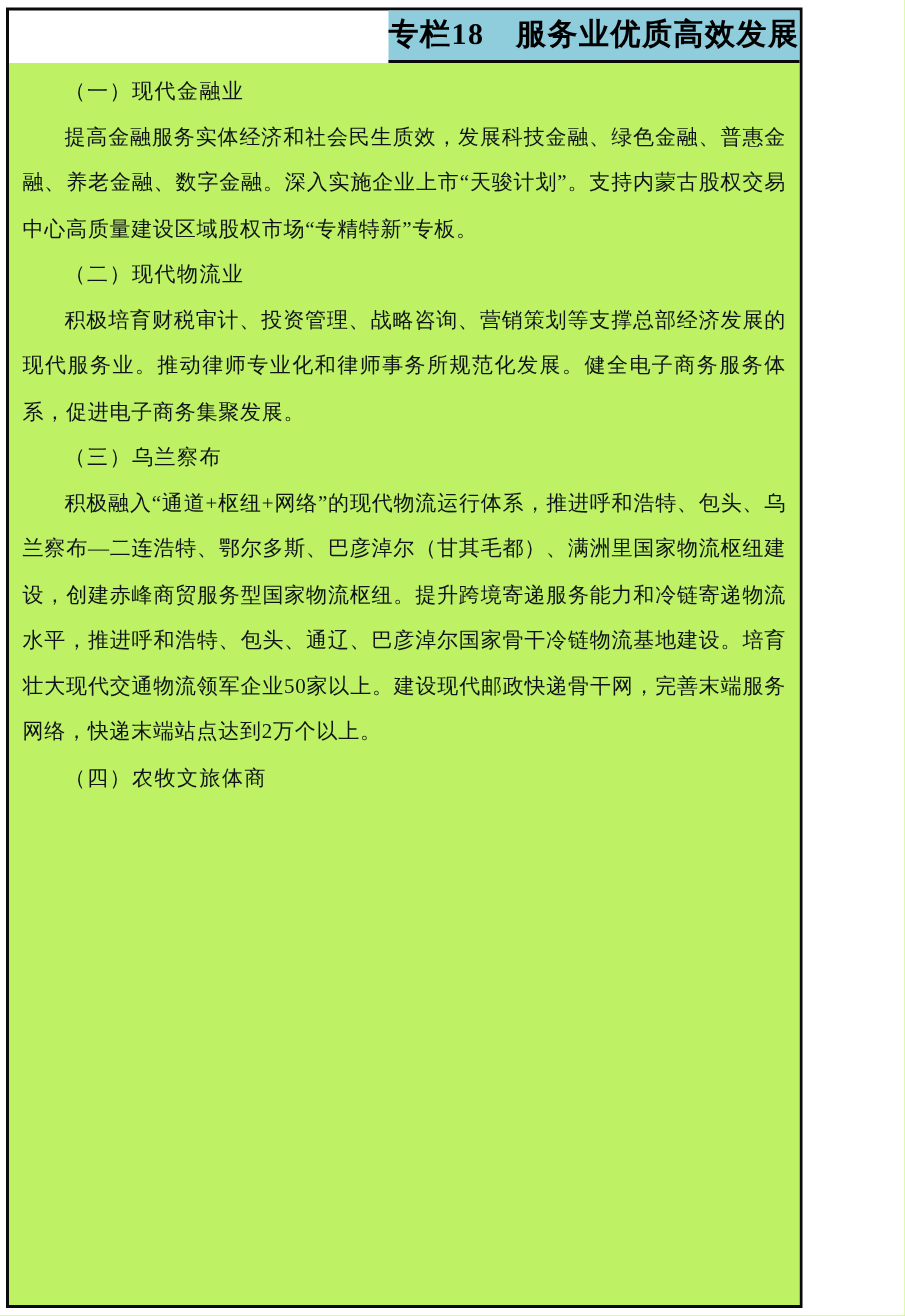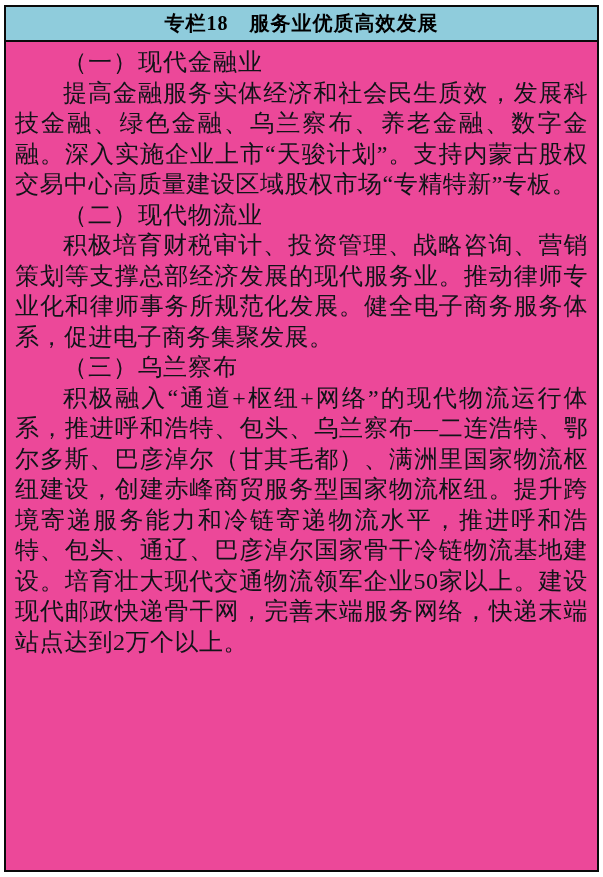--- a/index.html
+++ b/index.html
@@ -11,44 +11,45 @@
     height: 877px;
     background: #ffffff;
     font-family: "Liberation Serif", serif;
     position: relative;
     overflow: hidden;
   }
   .column-box {
     position: absolute;
     left: 4px;
     top: 5px;
-    width: 595px;
+    width: 531px;
     height: 867px;
     border: 2px solid #0a0a0a;
     box-sizing: border-box;
     display: flex;
     flex-direction: column;
+    align-items: flex-end;
   }
   .box-header {
     background: #8fccdc;
     border-bottom: 2px solid #0a0a0a;
     text-align: center;
     font-weight: bold;
     font-size: 20px;
     line-height: 33px;
     height: 33px;
     color: #000000;
     flex: 0 0 auto;
     letter-spacing: 1px;
   }
   .box-body {
-    background: #ec4899;
+    background: #bef264;
     flex: 1 1 auto;
     padding: 5px 9px 6px 9px;
-    font-size: 24px;
+    font-size: 14px;
     line-height: 30.5px;
     color: #101418;
     overflow: hidden;
   }
   .section-heading {
     text-indent: 2em;
     letter-spacing: 1px;
   }
   .para {
     margin: 0;
@@ -61,33 +62,34 @@
 <body>
 
 <div class="column-box">
   <div class="box-header">
     <span class="box-title">专栏18　服务业优质高效发展</span>
   </div>
   <div class="box-body">
 
     <div class="section">
       <div class="section-heading">（一）现代金融业</div>
-      <p class="para">提高金融服务实体经济和社会民生质效，发展科技金融、绿色金融、乌兰察布、养老金融、数字金融。深入实施企业上市“天骏计划”。支持内蒙古股权交易中心高质量建设区域股权市场“专精特新”专板。</p>
+      <p class="para">提高金融服务实体经济和社会民生质效，发展科技金融、绿色金融、普惠金融、养老金融、数字金融。深入实施企业上市“天骏计划”。支持内蒙古股权交易中心高质量建设区域股权市场“专精特新”专板。</p>
     </div>
 
     <div class="section">
       <div class="section-heading">（二）现代物流业</div>
       <p class="para">积极培育财税审计、投资管理、战略咨询、营销策划等支撑总部经济发展的现代服务业。推动律师专业化和律师事务所规范化发展。健全电子商务服务体系，促进电子商务集聚发展。</p>
     </div>
 
     <div class="section">
       <div class="section-heading">（三）乌兰察布</div>
       <p class="para">积极融入“通道+枢纽+网络”的现代物流运行体系，推进呼和浩特、包头、乌兰察布—二连浩特、鄂尔多斯、巴彦淖尔（甘其毛都）、满洲里国家物流枢纽建设，创建赤峰商贸服务型国家物流枢纽。提升跨境寄递服务能力和冷链寄递物流水平，推进呼和浩特、包头、通辽、巴彦淖尔国家骨干冷链物流基地建设。培育壮大现代交通物流领军企业50家以上。建设现代邮政快递骨干网，完善末端服务网络，快递末端站点达到2万个以上。</p>
     </div>
 
     <div class="section">
+      <div class="section-heading">（四）农牧文旅体商</div>
     </div>
 
     <div class="section">
     </div>
 
   </div>
 </div>
 
 </body></html>

